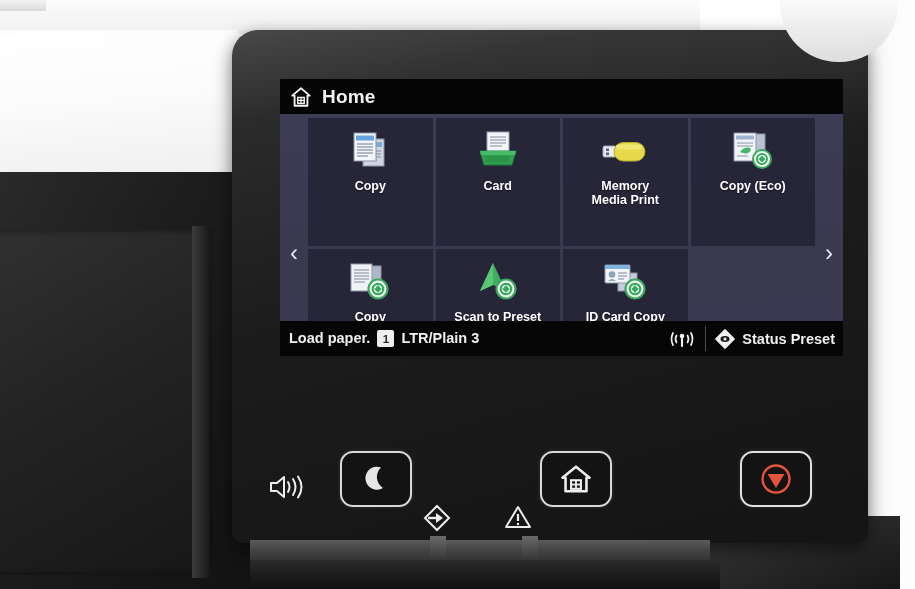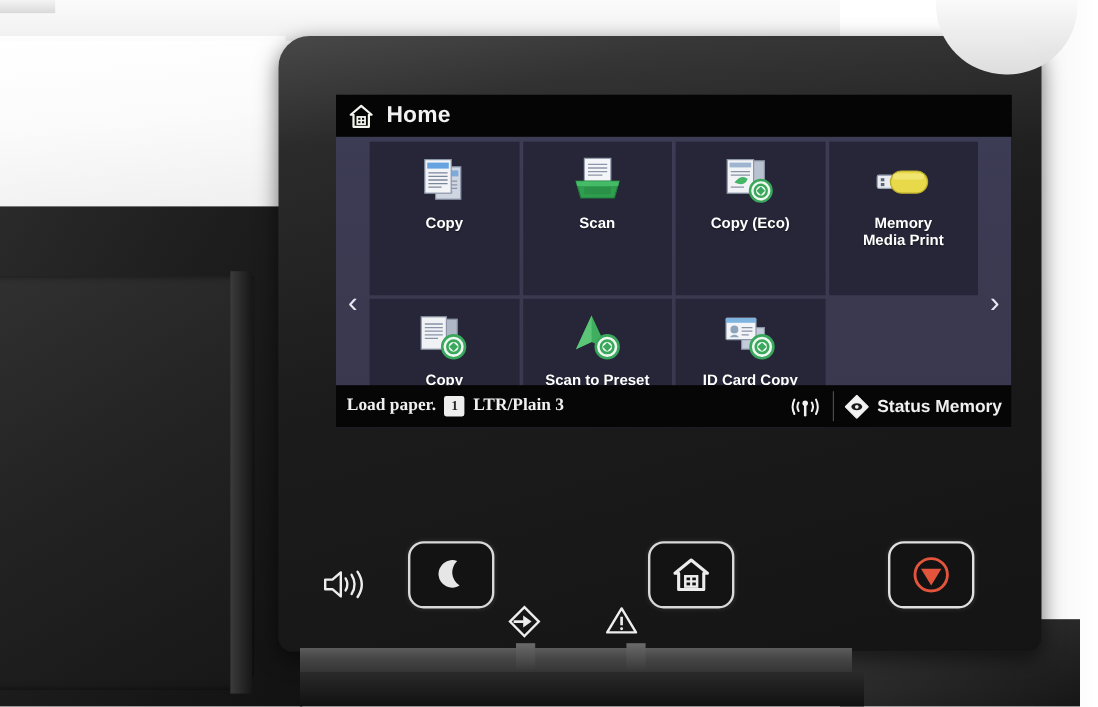--- a/index.html
+++ b/index.html
@@ -162,21 +162,21 @@
     box-shadow: 0 0 0 1px rgba(255,255,255,.35);
   }
 
   
   .statusbar {
     position: absolute; left: 0; bottom: 0; width: 100%; height: 35px;
     background: #060606;
     display: flex; align-items: center;
     color: #f0f0f0; font-size: 14.5px; font-weight: bold;
   }
-  .status-left { display: flex; align-items: flex-end; gap: 7px; padding-left: 9px; font-family: Liberation Serif, serif; }
+  .status-left { display: flex; align-items: flex-start; gap: 7px; padding-left: 9px; }
   .tray-box {
     min-width: 17px; height: 17px; background: #eeeeee; color: #2a2a2a;
     font-size: 11.5px; font-weight: bold; border-radius: 2px;
     display: flex; align-items: center; justify-content: center;
     padding: 0 3px;
   }
   .status-spacer { flex: 1; }
   .wifi-icon { width: 26px; height: 20px; margin-right: 10px; }
   .status-divider { width: 1px; height: 25px; background: #4a4a4a; }
   .status-monitor {
@@ -276,55 +276,55 @@
                   <line x1="16" y1="8" x2="32" y2="8"></line>
                     <line x1="16" y1="11" x2="32" y2="11"></line>
                   <line x1="16" y1="14" x2="32" y2="14"></line>
                     <line x1="16" y1="17" x2="28" y2="17"></line>
                 </g>
                 <path d="M6 22 L42 22 L38 36 L10 36 Z" fill="#2f9e4f" stroke="#1f7a39" stroke-width="1"></path>
                 <path d="M6 22 L42 22 L41 26 L7 26 Z" fill="#45bb68"></path>
                 <rect x="13" y="27" width="22" height="6" fill="#2a8c46" opacity=".75"></rect>
               </svg>
             </div>
-            <div class="tile-label">Scan</div>
+            <div class="tile-label">Card</div>
+          </div>
+
+          <div class="tile">
+            <div class="tile-icon">
+              <svg width="52" height="44" viewBox="0 0 52 44">
+                <rect x="4" y="16" width="13" height="11" rx="1.5" fill="#e9edf2" stroke="#9aa3b2" stroke-width="1"></rect>
+                <rect x="7" y="18.5" width="3" height="2.6" fill="#5c6577"></rect>
+                <rect x="7" y="22.5" width="3" height="2.6" fill="#5c6577"></rect>
+                <rect x="15" y="12.5" width="31" height="18.5" rx="9.25" fill="#e8d94a" stroke="#b9ab2c" stroke-width="1"></rect>
+                <rect x="17" y="14.5" width="26" height="5" rx="2.5" fill="#f2e77a" opacity=".8"></rect>
+              </svg>
+            </div>
+            <div class="tile-label">Memory
+Media Print</div>
           </div>
 
           <div class="tile">
             <div class="tile-icon">
               <svg width="50" height="46" viewBox="0 0 50 46">
                 <rect x="19" y="5" width="18" height="26" fill="#b9c2d0" stroke="#8a93a3" stroke-width="1"></rect>
                 <rect x="6" y="4" width="22" height="28" fill="#f1f3f7" stroke="#8d96a6" stroke-width="1"></rect>
                 <rect x="8" y="6.5" width="18" height="4" fill="#9fb4cf"></rect>
                 <g stroke="#8993a6" stroke-width="1">
                     <line x1="9" y1="14" x2="25" y2="14"></line>
                     <line x1="9" y1="17" x2="25" y2="17"></line>
                     <line x1="9" y1="27" x2="20" y2="27"></line>
                   </g>
                 <path d="M12 23 q6-7 11-3 q-2 7-11 3 z" fill="#45b567"></path>
                 <circle cx="34" cy="30" r="9" fill="#eef7f0" stroke="#3aa85c" stroke-width="2"></circle>
                 <circle cx="34" cy="30" r="5" fill="none" stroke="#3aa85c" stroke-width="2"></circle>
                 <rect x="31.5" y="27.5" width="5" height="5" transform="rotate(45 34 30)" fill="#3aa85c"></rect>
               </svg>
             </div>
             <div class="tile-label">Copy (Eco)</div>
-          </div>
-
-          <div class="tile">
-            <div class="tile-icon">
-              <svg width="52" height="44" viewBox="0 0 52 44">
-                <rect x="4" y="16" width="13" height="11" rx="1.5" fill="#e9edf2" stroke="#9aa3b2" stroke-width="1"></rect>
-                <rect x="7" y="18.5" width="3" height="2.6" fill="#5c6577"></rect>
-                <rect x="7" y="22.5" width="3" height="2.6" fill="#5c6577"></rect>
-                <rect x="15" y="12.5" width="31" height="18.5" rx="9.25" fill="#e8d94a" stroke="#b9ab2c" stroke-width="1"></rect>
-                <rect x="17" y="14.5" width="26" height="5" rx="2.5" fill="#f2e77a" opacity=".8"></rect>
-              </svg>
-            </div>
-            <div class="tile-label">Memory
-Media Print</div>
           </div>
 
           <div class="tile">
             <div class="tile-icon">
               <svg width="50" height="44" viewBox="0 0 50 44">
                 <rect x="19" y="5" width="17" height="24" fill="#aeb7c6" stroke="#8a93a3" stroke-width="1"></rect>
                 <rect x="6" y="3" width="21" height="27" fill="#f0f2f6" stroke="#8d96a6" stroke-width="1"></rect>
                 <g stroke="#8993a6" stroke-width="1.1">
                   <line x1="9" y1="9" x2="24" y2="9"></line>
                     <line x1="9" y1="12" x2="24" y2="12"></line>
@@ -409,21 +409,21 @@
         </span>
         <div class="status-divider"></div>
         <div class="status-monitor">
           <span>
             <svg width="20" height="20" viewBox="0 0 22 22">
               <rect x="3.5" y="3.5" width="15" height="15" transform="rotate(45 11 11)" fill="#f2f2f2" stroke="#f2f2f2" stroke-width="1"></rect>
               <ellipse cx="11" cy="11" rx="5" ry="3.2" fill="#1a1a1a"></ellipse>
               <circle cx="11" cy="11" r="1.7" fill="#f2f2f2"></circle>
             </svg>
           </span>
-          <span>Status Memory</span>
+          <span>Status Preset</span>
         </div>
       </div>
     </div>
 
     <div class="speaker-icon">
       <svg viewBox="0 0 36 30" width="36" height="30">
         <path d="M3 11 L9 11 L16 5 L16 25 L9 19 L3 19 Z" fill="none" stroke="#ededed" stroke-width="2" stroke-linejoin="round"></path>
         <path d="M20 10 q3 5 0 10" fill="none" stroke="#ededed" stroke-width="2" stroke-linecap="round"></path>
         <path d="M25 7 q5 8 0 16" fill="none" stroke="#ededed" stroke-width="2" stroke-linecap="round"></path>
         <path d="M30 4.5 q7 10.5 0 21" fill="none" stroke="#ededed" stroke-width="2" stroke-linecap="round"></path>

